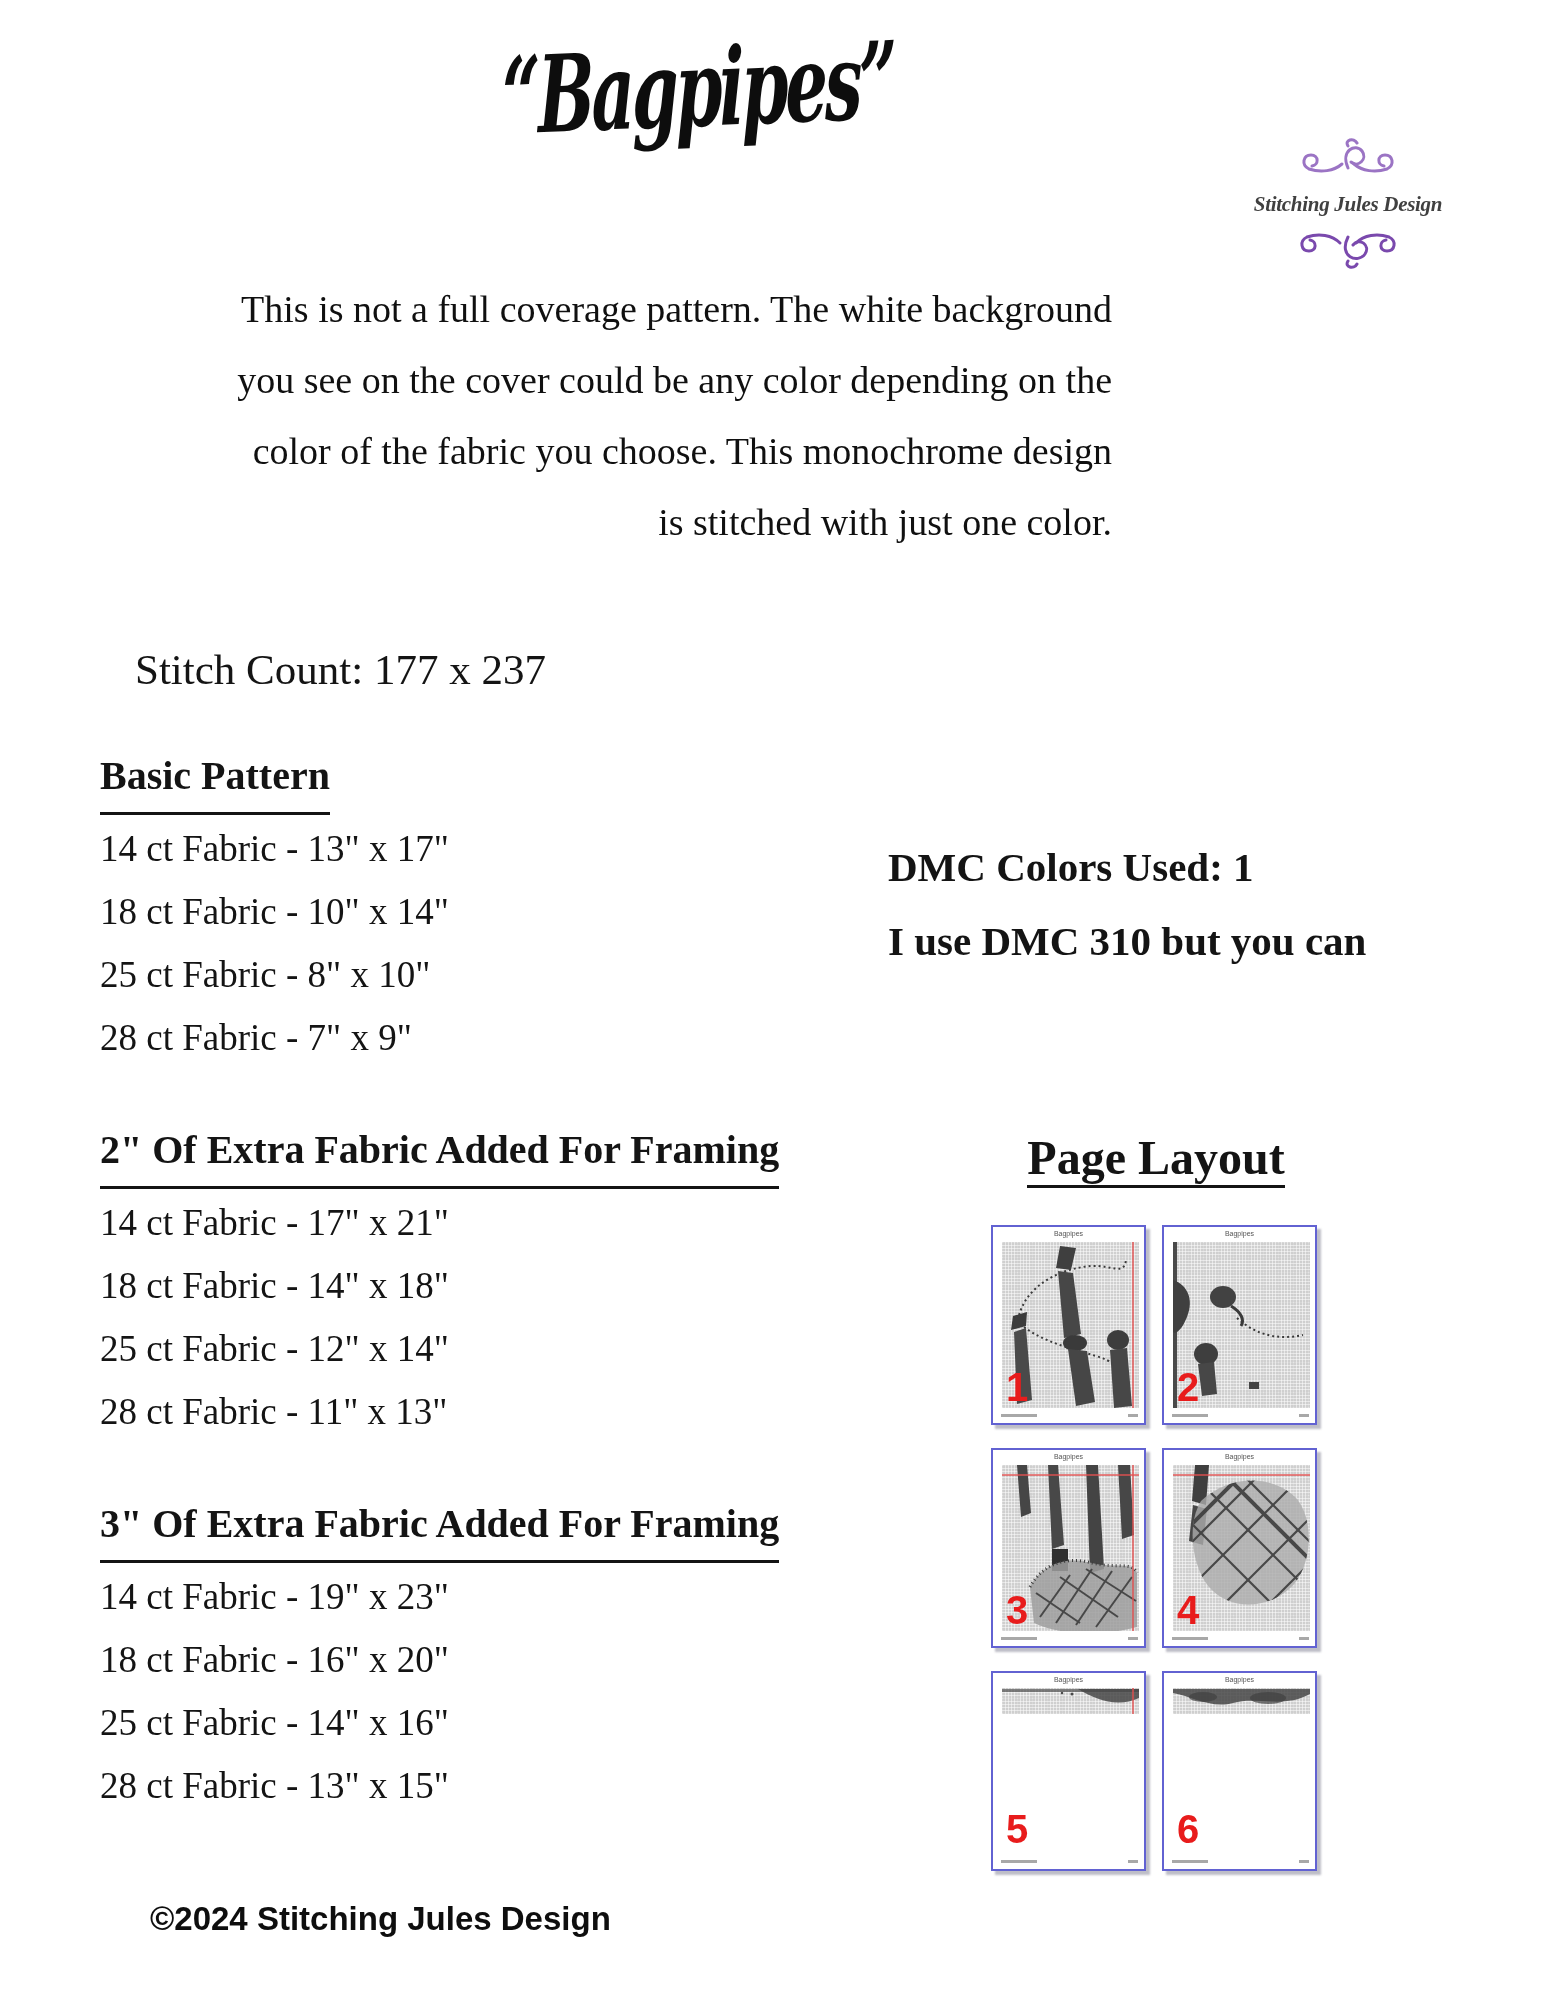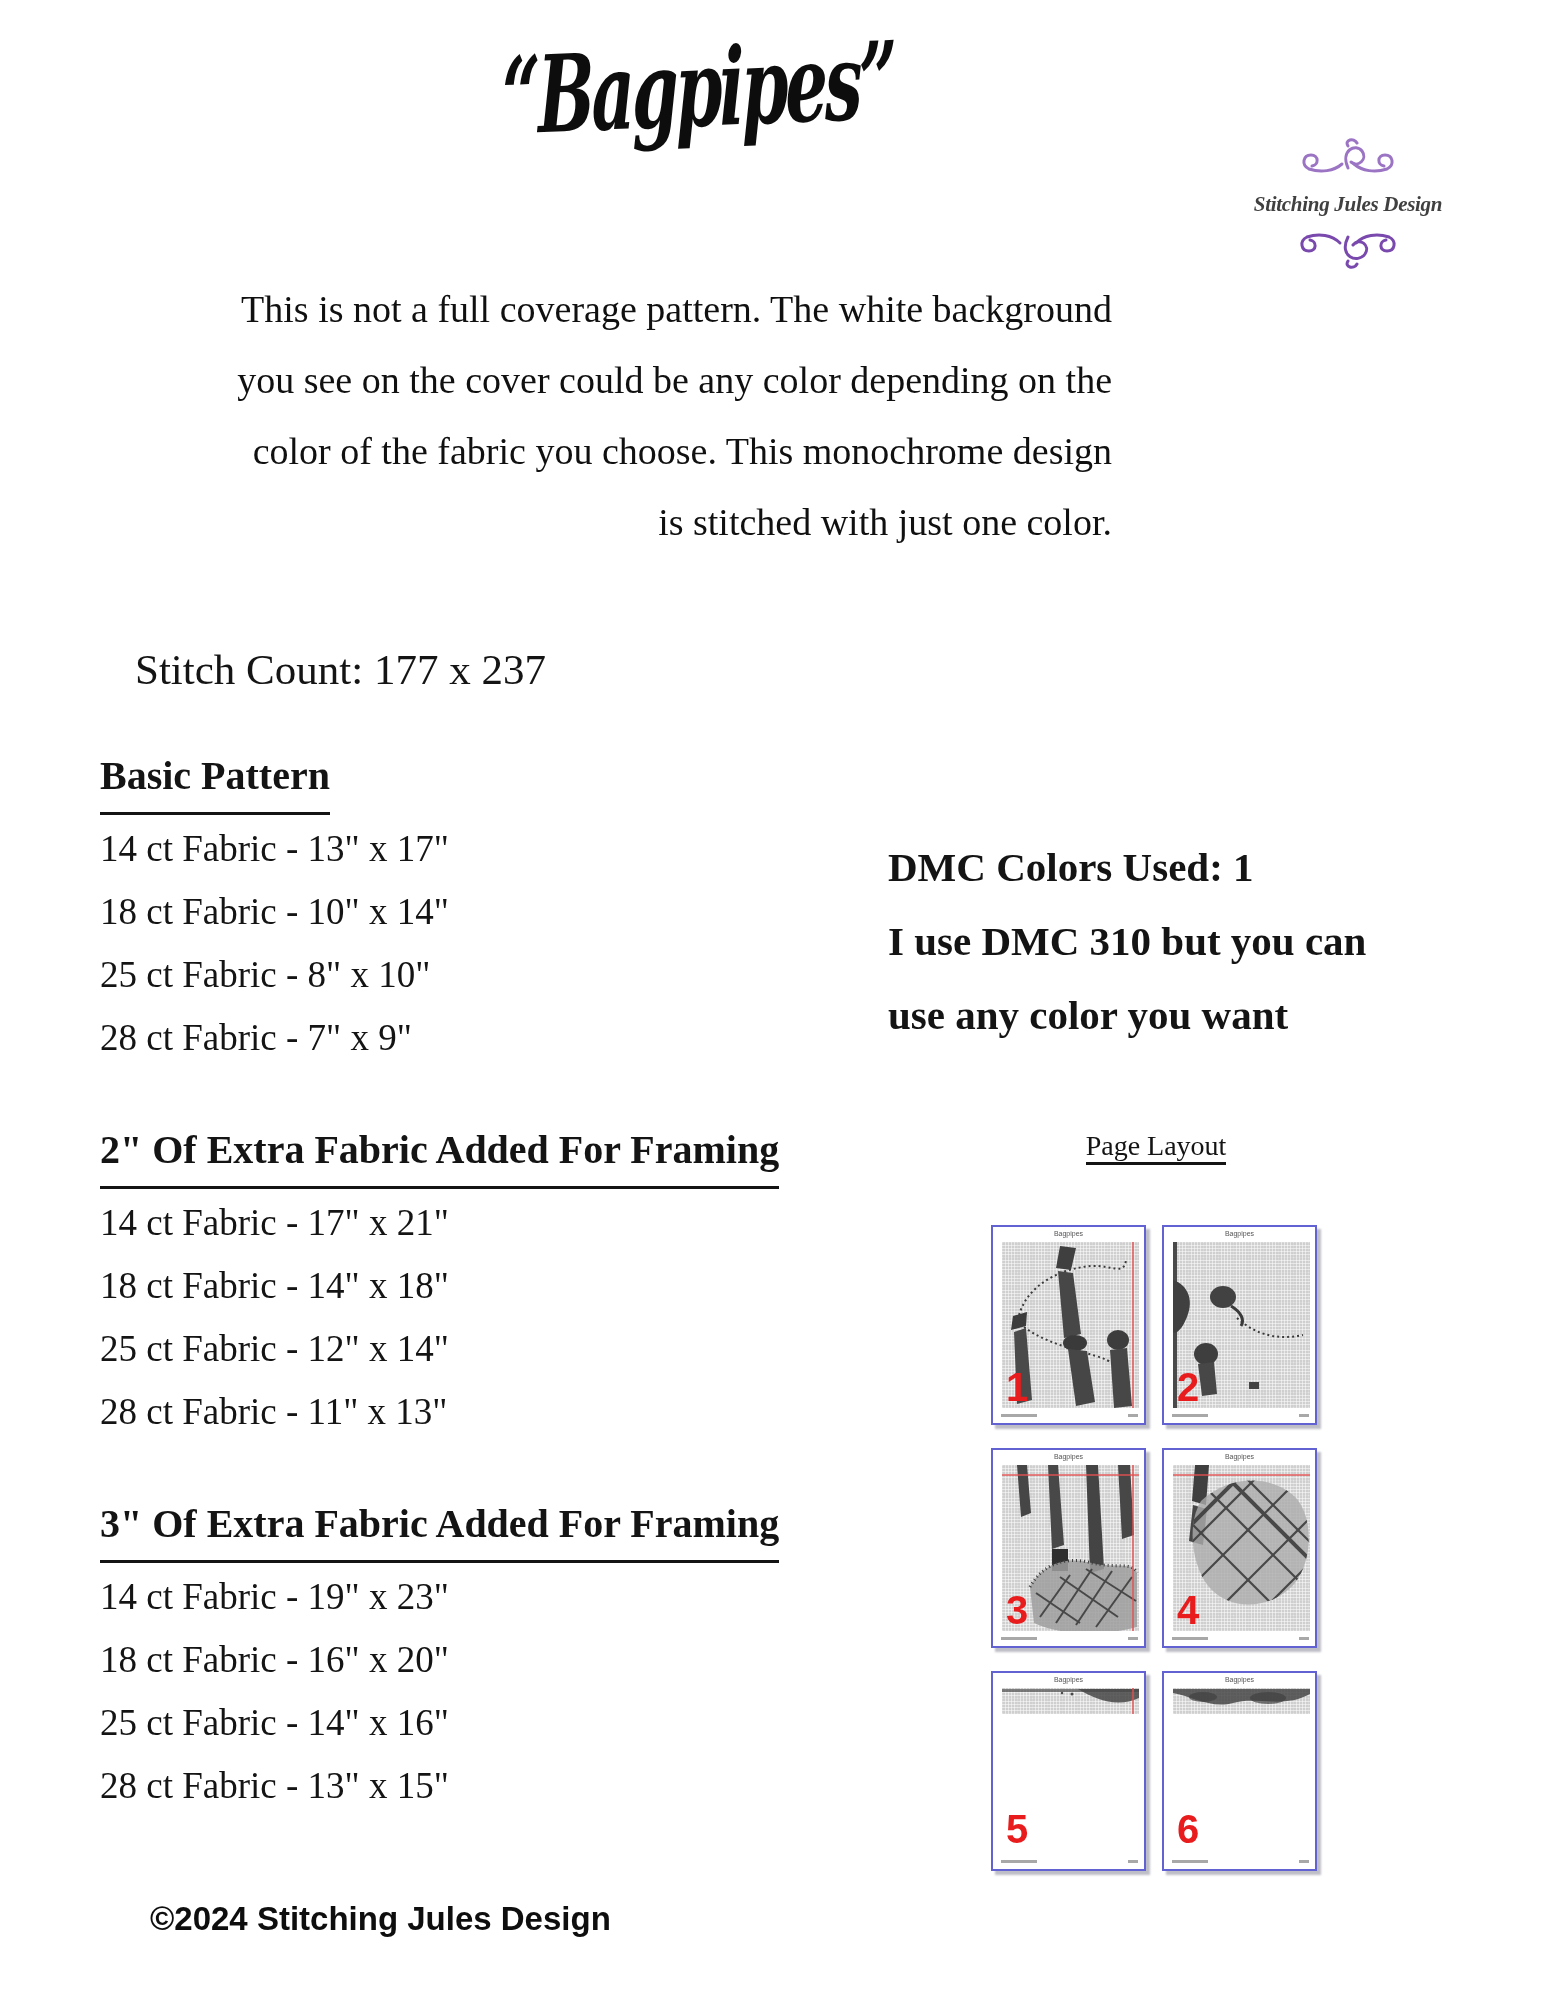--- a/index.html
+++ b/index.html
@@ -34,21 +34,21 @@
   .sec-basic{top:752px;}
   .sec-f2{top:1126px;}
   .sec-f3{top:1500px;}
 
   
   .dmc{position:absolute;left:888px;top:830px;font-weight:bold;font-size:41px;line-height:74px;}
   .dmc div{white-space:nowrap;}
 
   
   .pl-heading{position:absolute;left:991px;top:1130px;width:330px;text-align:center;
-              font-weight:normal;font-size:28px;white-space:nowrap;}
+              font-weight:bold;font-size:48px;white-space:nowrap;}
   .pl-heading span{border-bottom:3px solid #141414;padding-bottom:1px;}
 
   
   .thumb{position:absolute;width:155px;height:200px;background:#fff;box-sizing:border-box;
          border:2px solid #6262d2;box-shadow:4px 4px 2px rgba(110,110,130,.45);}
   .thumb-title{position:absolute;top:3px;left:0;right:0;text-align:center;
                font-family:"Liberation Sans",sans-serif;font-size:7px;color:#555;}
   .thumb-grid{position:absolute;left:9px;top:15px;width:137px;background:#cfcfcf;
       background-image:
         repeating-linear-gradient(0deg, rgba(255,255,255,.5) 0 1px, transparent 1px 3px),
@@ -114,21 +114,20 @@
     <div class="sec-heading"><span>Basic Pattern</span></div>
     <div class="sec-item">14 ct Fabric - 13" x 17"</div>
     <div class="sec-item">18 ct Fabric - 10" x 14"</div>
     <div class="sec-item">25 ct Fabric - 8" x 10"</div>
     <div class="sec-item">28 ct Fabric - 7" x 9"</div>
   </div>
 
   <div class="dmc">
     <div>DMC Colors Used: 1</div>
     <div>I use DMC 310 but you can</div>
-    <div>use any color you want</div>
   </div>
 
   <div class="section sec-f2">
     <div class="sec-heading"><span>2" Of Extra Fabric Added For Framing</span></div>
     <div class="sec-item">14 ct Fabric - 17" x 21"</div>
     <div class="sec-item">18 ct Fabric - 14" x 18"</div>
     <div class="sec-item">25 ct Fabric - 12" x 14"</div>
     <div class="sec-item">28 ct Fabric - 11" x 13"</div>
   </div>
 

